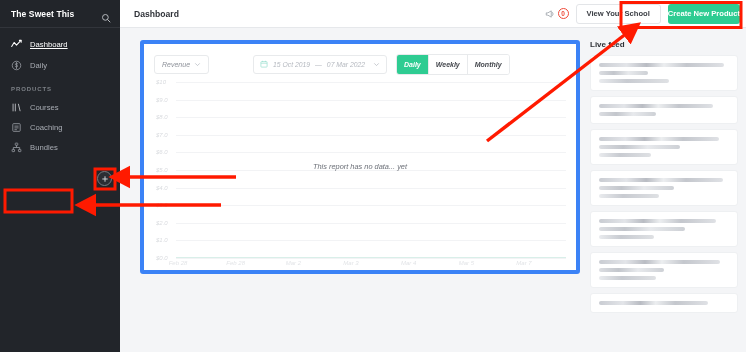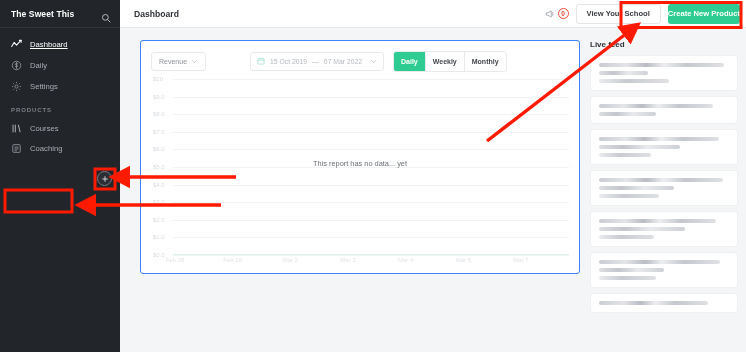--- a/index.html
+++ b/index.html
@@ -76,22 +76,22 @@
     height: 20px; padding: 0 0; border-radius: 3px;
     background: #2ecc92; color: #ffffff; font-size: 7.6px; font-weight: bold;
     display: flex; align-items: center; cursor: pointer; border: none;
   }
 
   .content { display: flex; padding: 12px 8px 0 20px; gap: 10px; height: 324px; }
 
   
   .chart-card {
     flex: 1 1 auto; background: #ffffff; border-radius: 3px;
-    border: 1px solid #3b82f6; padding: 10px 10px 8px 10px;
-    height: 234px; position: relative;
+    border: 4px solid #3b82f6; padding: 10px 10px 8px 10px;
+    height: 234px; position: relative; font-style: italic;
   }
   .chart-toolbar { display: flex; align-items: center; gap: 0; height: 20px; }
   .sel-revenue {
     height: 19px; padding: 0 7px; border: 1px solid #e8eaec; border-radius: 3px;
     background: #fff; display: flex; align-items: center; gap: 4px;
     font-size: 7px; color: #8d9199; cursor: pointer;
   }
   .daterange {
     height: 19px; margin-left: 44px; padding: 0 6px;
     border: 1px solid #e8eaec; border-radius: 3px; background: #fff;
@@ -176,29 +176,20 @@
           <svg viewBox="0 0 16 16" width="11" height="11" fill="none" stroke="#a9adb4" stroke-width="1.3">
             <circle cx="8" cy="8" r="6.2"></circle>
             <path d="M9.9 5.6c-.5-.7-3.6-1.1-3.6.6 0 1.6 3.4 1 3.4 2.6 0 1.7-3.1 1.4-3.7.6" stroke-linecap="round"></path>
             <line x1="8" y1="3.6" x2="8" y2="12.4" stroke-linecap="round"></line>
           </svg>
         </span>
         <span class="nav-lbl">Daily</span>
       </div>
 
 
-      <div class="nav-item">
-        <span class="nav-ico">
-          <svg viewBox="0 0 16 16" width="11" height="11" fill="none" stroke="#a9adb4" stroke-width="1.25">
-            <circle cx="8" cy="8" r="2.3"></circle>
-            <path d="M8 1.4v1.8M8 12.8v1.8M1.4 8h1.8M12.8 8h1.8M3.3 3.3l1.3 1.3M11.4 11.4l1.3 1.3M12.7 3.3l-1.3 1.3M4.6 11.4l-1.3 1.3"></path>
-          </svg>
-        </span>
-        <span class="nav-lbl">Settings</span>
-      </div>
     </div>
 
     <div class="sb-section">PRODUCTS</div>
 
     <div class="prod-list">
       <div class="nav-item">
         <span class="nav-ico">
           <svg viewBox="0 0 16 16" width="11" height="11" fill="none" stroke="#d6d9dd" stroke-width="1.4" stroke-linecap="round">
             <line x1="3" y1="3" x2="3" y2="13"></line>
               <line x1="6.3" y1="3" x2="6.3" y2="13"></line>
@@ -213,20 +204,31 @@
           <svg viewBox="0 0 16 16" width="11" height="11" fill="none" stroke="#a9adb4" stroke-width="1.3">
             <rect x="2.6" y="2.4" width="10.8" height="11.2" rx="1.2"></rect>
             <line x1="5" y1="6" x2="11" y2="6"></line>
               <line x1="5" y1="8.6" x2="11" y2="8.6"></line>
             <line x1="5" y1="11.2" x2="8.6" y2="11.2"></line>
           </svg>
         </span>
         <span class="nav-lbl">Coaching</span>
       </div>
 
+      <div class="nav-item">
+        <span class="nav-ico">
+          <svg viewBox="0 0 16 16" width="11" height="11" fill="none" stroke="#a9adb4" stroke-width="1.3">
+            <rect x="6.2" y="1.6" width="3.6" height="3.2" rx=".6"></rect>
+            <rect x="1.6" y="10.8" width="3.6" height="3.2" rx=".6"></rect>
+            <rect x="10.8" y="10.8" width="3.6" height="3.2" rx=".6"></rect>
+            <path d="M8 4.8v3.2M3.4 10.8V8h9.2v2.8"></path>
+          </svg>
+        </span>
+        <span class="nav-lbl">Bundles</span>
+      </div>
     </div>
 
     <div class="add-btn">
       <svg viewBox="0 0 16 16" width="8" height="8" fill="none" stroke="#cfd2d6" stroke-width="2" stroke-linecap="round">
         <line x1="8" y1="3.4" x2="8" y2="12.6"></line>
           <line x1="3.4" y1="8" x2="12.6" y2="8"></line>
       </svg>
     </div>
   </div>
 

